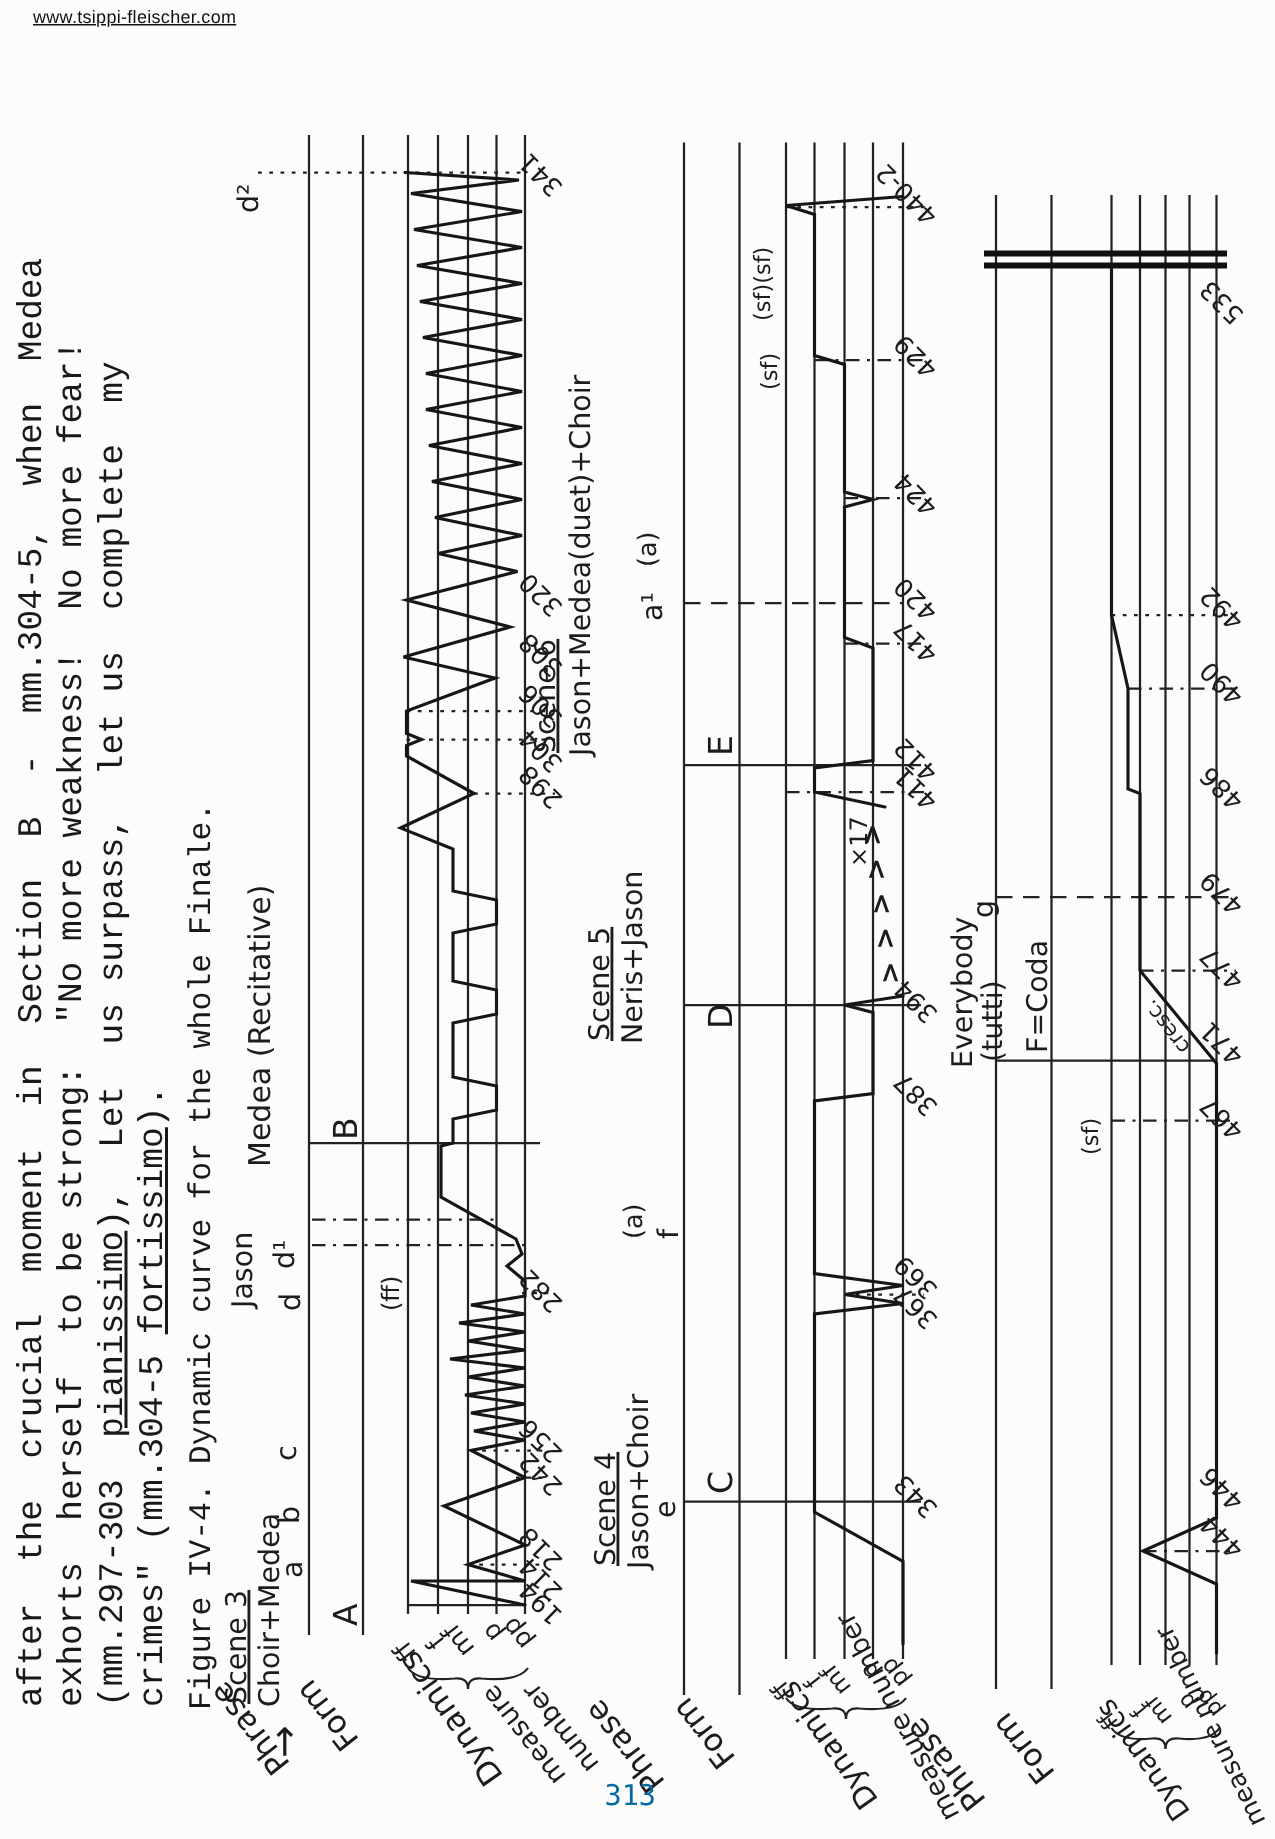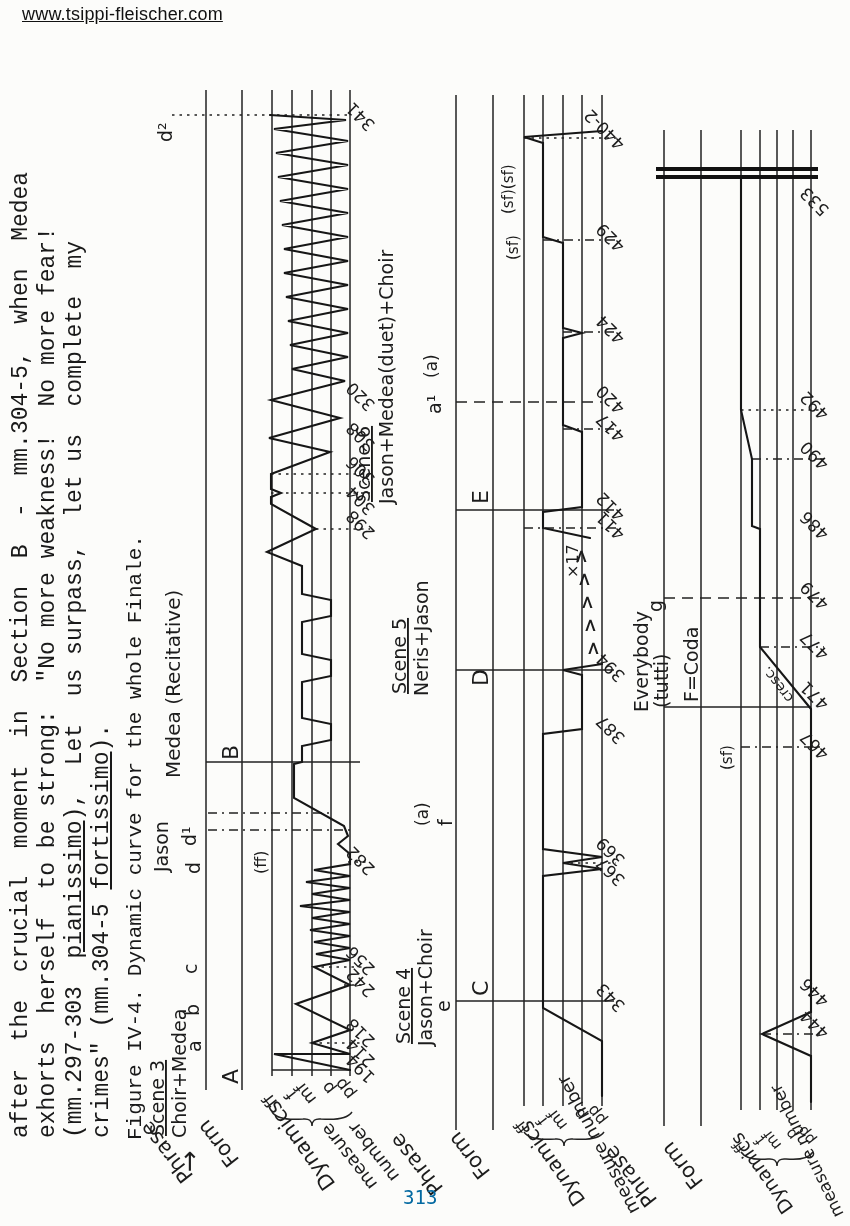--- a/index.html
+++ b/index.html
@@ -1,18 +1,18 @@
 <!DOCTYPE html>
 <html><head>
 <meta charset="utf-8">
 <style>
   html,body{margin:0;padding:0;}
   .page{position:relative;width:850px;height:1226px;background:#fcfcfa;overflow:hidden;
         font-family:"Liberation Sans",sans-serif;color:#1a1a1a;}
-  .url-header{position:absolute;left:22px;top:4px;font-size:18px;letter-spacing:.2px;
+  .url-header{position:absolute;left:22px;top:4px;font-size:12px;letter-spacing:.2px;
         color:#111;text-decoration:underline;font-family:"Liberation Sans",sans-serif;}
   .page-number{position:absolute;left:403px;top:1186px;font-size:19px;color:#0369a1;
         font-family:"DejaVu Sans Mono",monospace;}
   
   .rotated{position:absolute;left:0;top:0;width:1226px;height:850px;
         transform-origin:0 0;transform:rotate(-90deg) translateX(-1226px);}
   .typed{position:absolute;left:88px;top:8px;white-space:pre;
         font-family:"Liberation Mono","DejaVu Sans Mono",monospace;
         font-size:23px;line-height:27px;color:#191919;}
   .typed .u{text-decoration:underline;}

